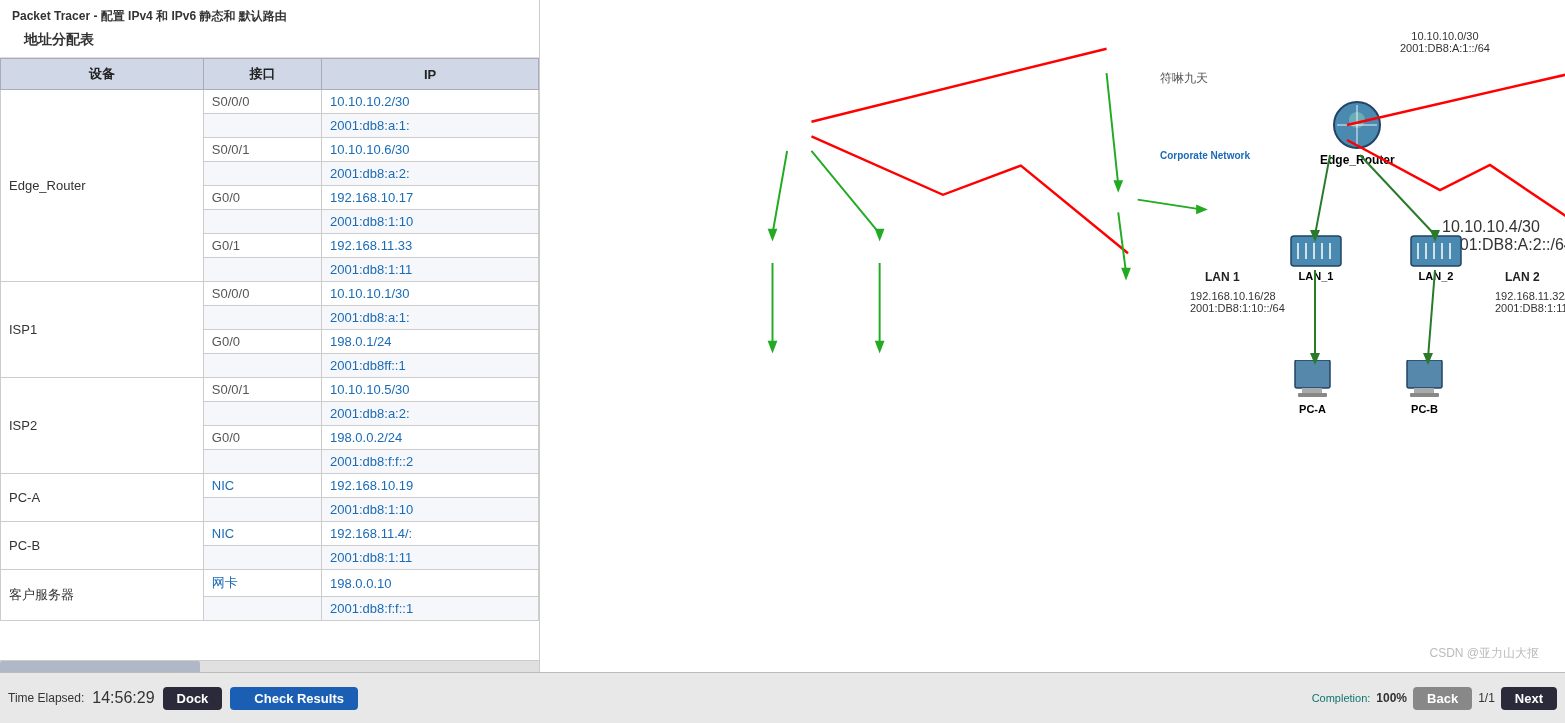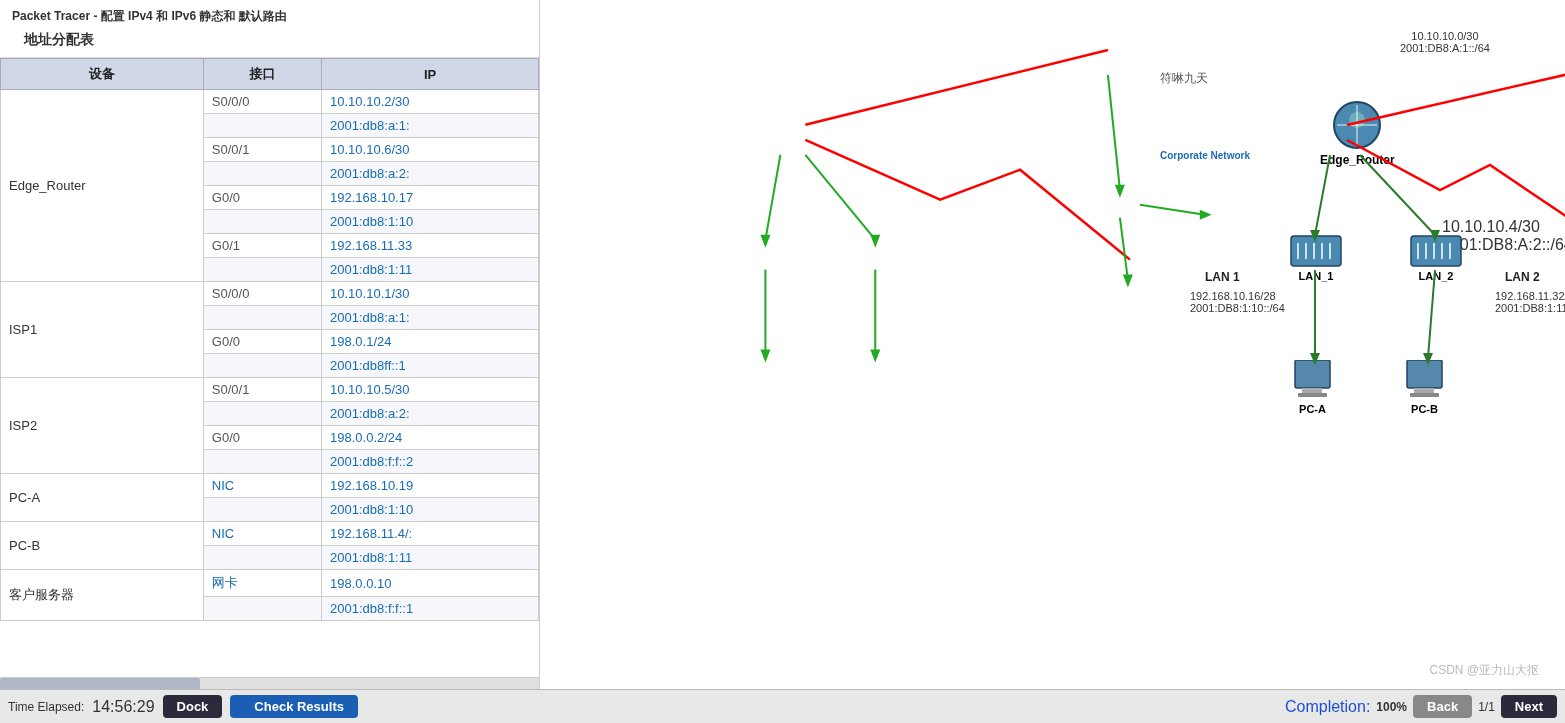--- a/index.html
+++ b/index.html
@@ -20,21 +20,21 @@
     th { border: 1px solid #aab; padding: 6px 8px; text-align: center; font-weight: bold; color: #222; }
     td { border: 1px solid #ccc; padding: 4px 8px; color: #333; vertical-align: middle; }
     tr:nth-child(even) td { background: #f5f7fb; }
     tr:nth-child(odd) td { background: #ffffff; }
     td.ip-col { color: #1a6bb5; }
     td.iface-col { color: #555; }
 
     .scrollbar-h { height: 12px; background: #e0e0e0; border-top: 1px solid #ccc; position: relative; }
 
     
-    .bottom-bar { height: 34px; background: #e8e8e8; border-top: 1px solid #bbb; display: flex; align-items: center; padding: 0 8px; gap: 8px; }
+    .bottom-bar { height: 51px; background: #e8e8e8; border-top: 1px solid #bbb; display: flex; align-items: center; padding: 0 8px; gap: 8px; }
     .btn { padding: 4px 14px; border-radius: 4px; border: none; cursor: pointer; font-size: 13px; font-weight: bold; }
     .btn-dark { background: #2a2a3a; color: white; }
     .btn-blue { background: #1a5fb4; color: white; padding-left: 24px; }
     .btn-gray { background: #888; color: white; }
 
     
     .right-panel { flex: 1; background: white; position: relative; overflow: hidden; }
 
     svg.diagram-svg { position: absolute; top: 0; left: 0; width: 100%; height: 100%; pointer-events: none; }
 
@@ -299,19 +299,19 @@
 
 <div class="bottom-bar">
   <div class="bottom-left-area">
     <span style="font-size:12px;color:#333;">Time Elapsed:</span>
     <span style="font-size:16px;color:#333;">14:56:29</span>
   </div>
   <button class="btn btn-dark">Dock</button>
   <button class="btn btn-blue">Check Results</button>
 
   <div class="bottom-right-area">
-    <span style="font-size:16px;color:#1d4ed8;">Completion:</span>
+    <span style="font-size:11px;color:#0f766e;">Completion:</span>
     <span style="font-size:12px;color:#333;font-weight:bold;">100%</span>
     <button class="btn btn-gray">Back</button>
     <span style="font-size:12px;color:#333;">1/1</span>
     <button class="btn btn-dark">Next</button>
   </div>
 </div>
 
 </body></html>

